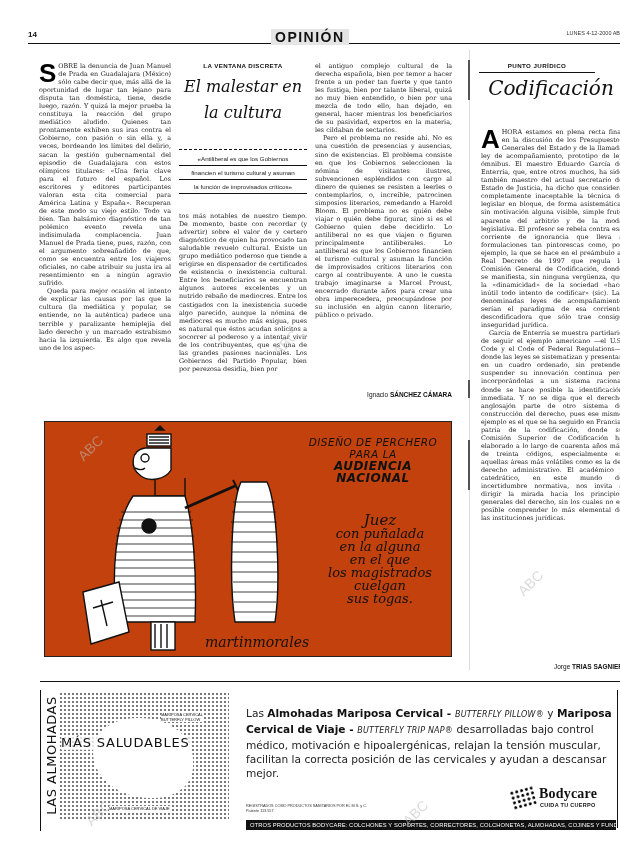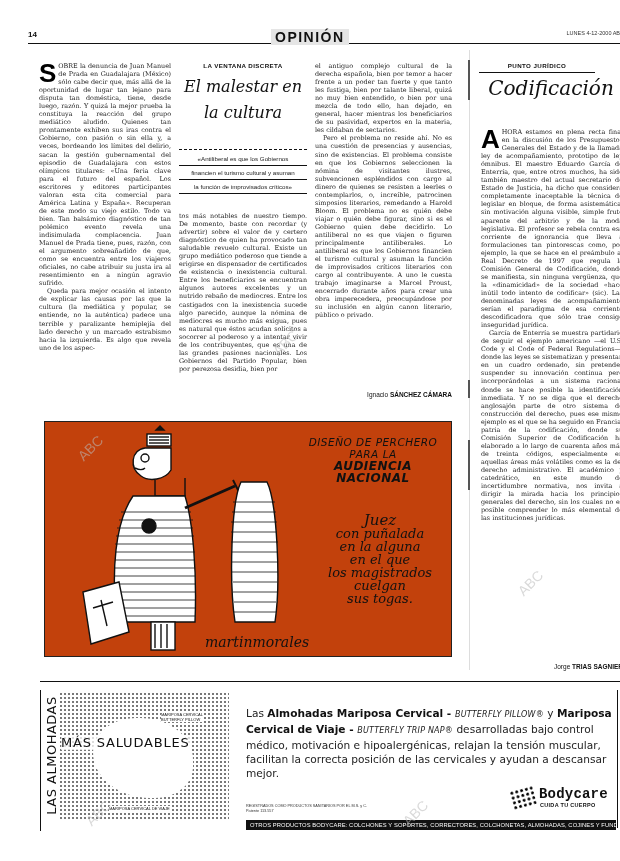--- a/index.html
+++ b/index.html
@@ -49,21 +49,21 @@
   .ad .vert { position: absolute; left: -54px; top: 58px; width: 128px; transform: rotate(-90deg); font-family: "DejaVu Sans", sans-serif; font-size: 13px; letter-spacing: 0.5px; color: #111; background: #fff; text-align: center; }
   .ad .headline { position: absolute; left: 20px; top: 2px; font-family: "DejaVu Sans", sans-serif; font-size: 13px; letter-spacing: 0.8px; background: rgba(255,255,255,0.75); margin-top: 43px; }
   .ad .tag { position: absolute; left: 120px; top: 22px; font-family: "Liberation Sans", sans-serif; font-size: 4px; line-height: 5px; background: #fff; }
   .ad .tag2 { position: absolute; left: 68px; top: 116px; font-family: "Liberation Sans", sans-serif; font-size: 4px; background: #fff; }
   .ad .copy { position: absolute; left: 205px; top: 16px; width: 370px; font-family: "DejaVu Sans", sans-serif; font-size: 10.6px; line-height: 14px; color: #222; }
   .ad .copy b { font-weight: bold; color: #111; }
   .ad .copy .sc { font-size: 8px; letter-spacing: 0.2px; font-style: italic; }
   .ad .fine { position: absolute; left: 205px; top: 114px; font-family: "Liberation Sans", sans-serif; font-size: 3.8px; line-height: 5px; color: #333; }
   .ad .brand { position: absolute; left: 470px; top: 96px; width: 106px; }
   .ad .brand .logo-mark { position: absolute; left: 0; top: 2px; width: 24px; height: 20px; background: radial-gradient(circle, #000 1.3px, transparent 1.5px) 0 0 / 5px 5px; transform: rotate(-15deg); }
-  .ad .brand .name { position: absolute; left: 28px; top: 0; font-family: Liberation Mono, monospace; font-weight: bold; font-size: 14px; letter-spacing: 0.2px; }
+  .ad .brand .name { position: absolute; left: 28px; top: 0; font-family: Liberation Serif, serif; font-weight: bold; font-size: 14px; letter-spacing: 0.2px; }
   .ad .brand .slogan { position: absolute; left: 29px; top: 16px; font-family: "Liberation Sans", sans-serif; font-weight: bold; font-size: 5.5px; letter-spacing: 0.3px; }
   .ad .bar { position: absolute; left: 205px; top: 130px; width: 370px; height: 10px; background: #111; color: #fff; font-family: "Liberation Sans", sans-serif; font-size: 5.8px; line-height: 10px; padding-left: 4px; white-space: nowrap; overflow: hidden; letter-spacing: 0.1px; }
   .ad .right-bar { position: absolute; left: 576px; top: 0; height: 138px; border-left: 1.3px solid #111; }
 
   .watermark { position: absolute; font-family: "Liberation Sans", sans-serif; color: #bbb; font-size: 14px; transform: rotate(-45deg); opacity: 0.55; pointer-events: none; }
 </style>
 </head>
 <body>
 
 <div class="page">

